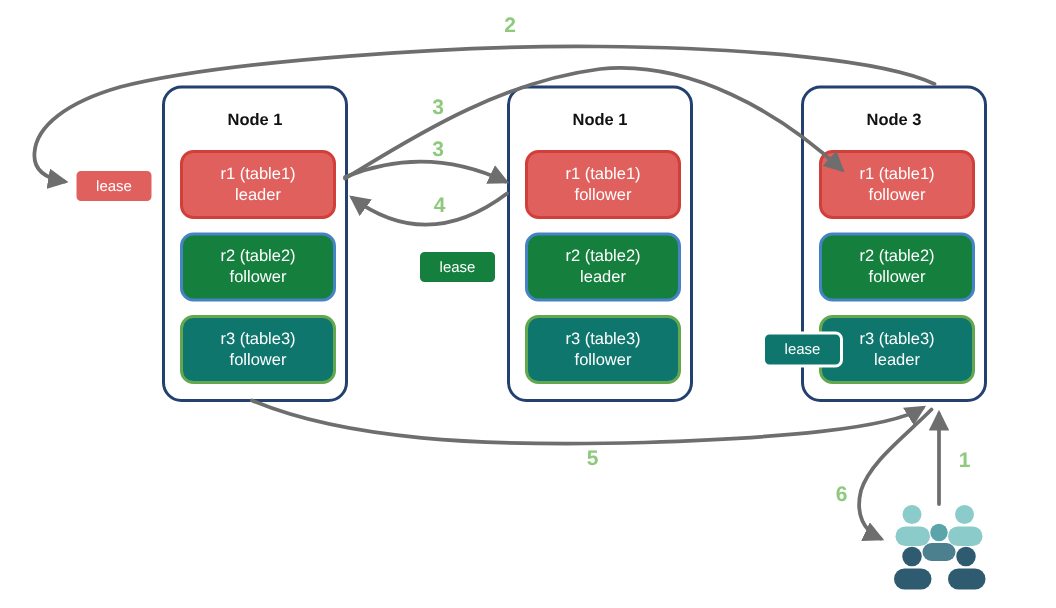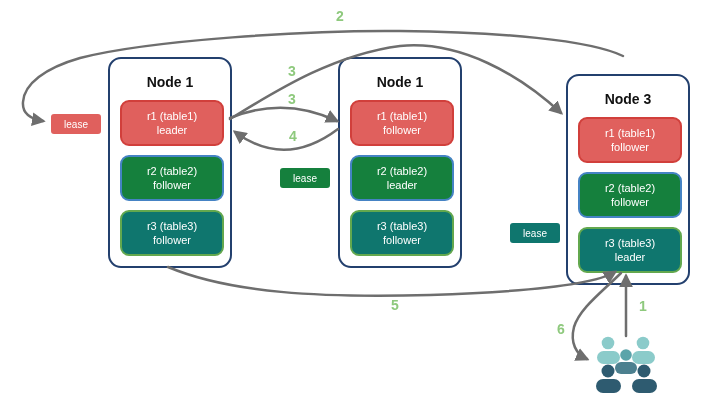--- a/index.html
+++ b/index.html
@@ -5,23 +5,23 @@
   html,body{margin:0;padding:0;background:#ffffff;}
   .stage{
     position:relative;width:704px;height:405px;background:#ffffff;overflow:hidden;
     font-family:"Liberation Sans",sans-serif;
   }
   
   .node{
     position:absolute;top:57px;width:124px;height:211px;box-sizing:border-box;
     background:#ffffff;border:2px solid #23406e;border-radius:13px;
   }
-  #node1{left:108px;} #node2{left:338px;} #node3{left:566px;margin-top:17px;}
+  #node1{left:108px;} #node2{left:338px;} #node3{left:534px;}
   .node-title{
-    margin-top:15px;text-align:center;font-weight:bold;font-size:14px;color:#111111;
+    margin-top:15px;text-align:center;font-weight:bold;font-size:11px;color:#111111;
   }
   .replica{
     position:absolute;left:10px;width:104px;height:46px;box-sizing:border-box;
     border:2px solid;border-radius:9px;color:#ffffff;font-size:11px;line-height:14px;
     display:flex;flex-direction:column;align-items:center;justify-content:center;text-align:center;
   }
   .replica.r1{top:41px;} .replica.r2{top:96px;} .replica.r3{top:151px;}
   [data-color="red"]{background:#e0605d;border-color:#d13f3b;}
   [data-color="blue"]{background:#15803d;border-color:#4583c4;}
   [data-color="green"]{background:#0f766e;border-color:#63a84e;}

